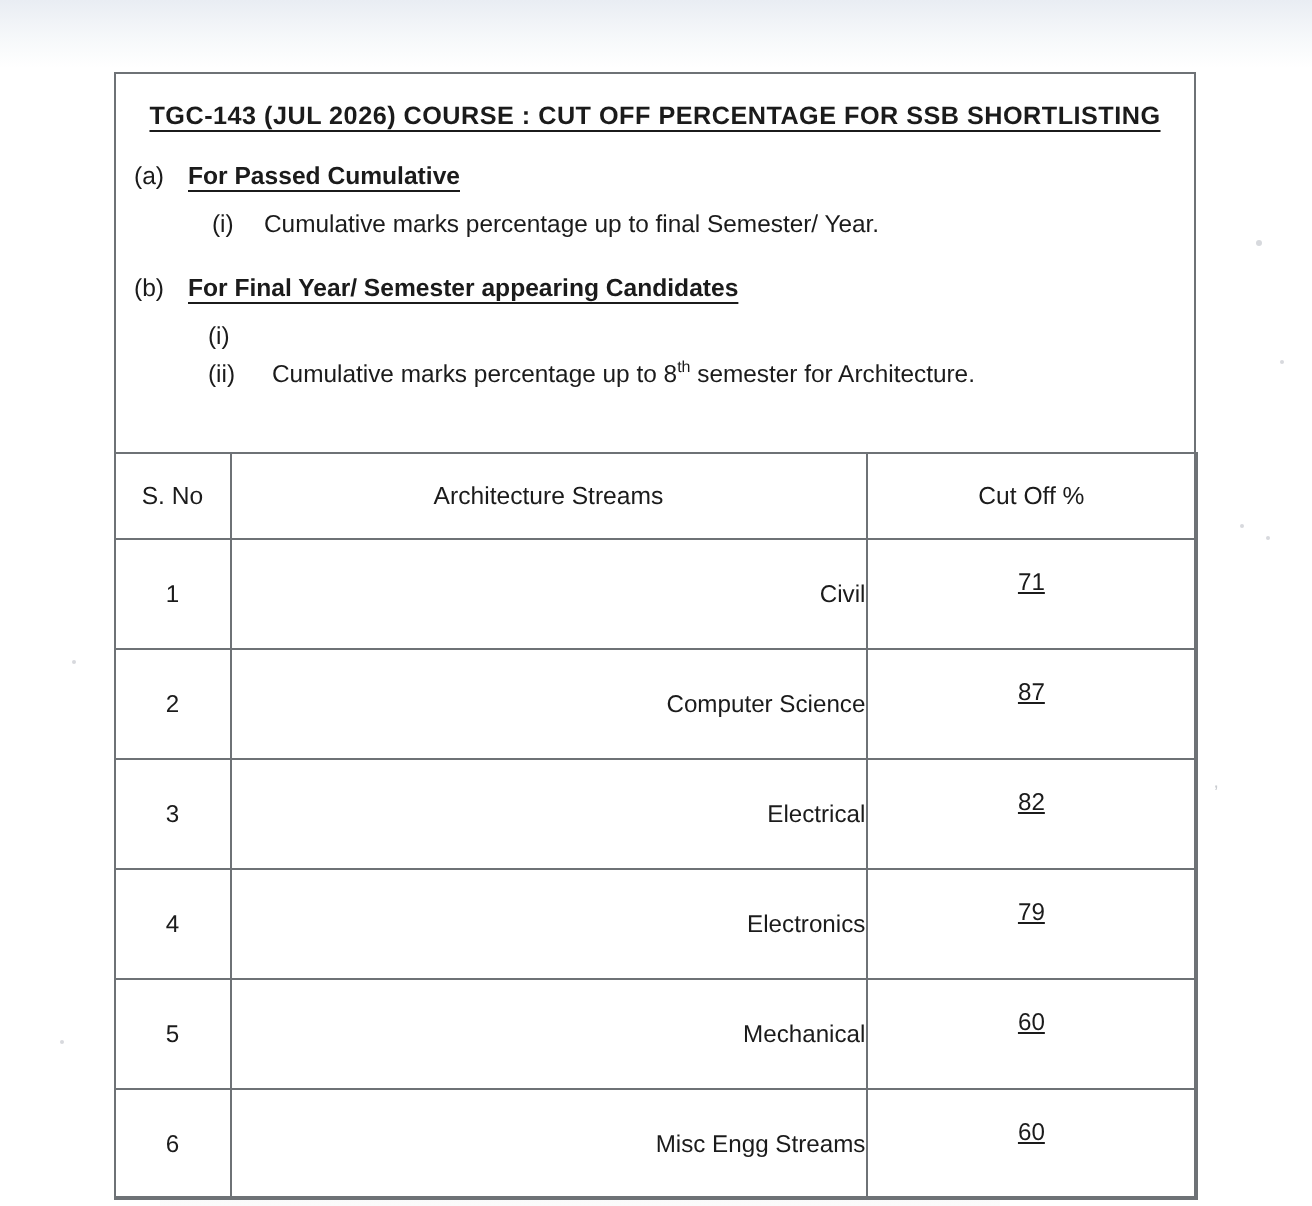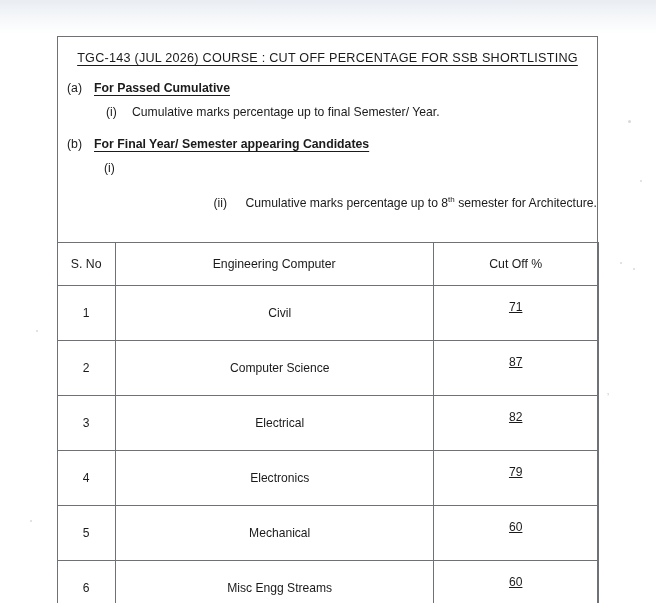--- a/index.html
+++ b/index.html
@@ -48,21 +48,21 @@
     background: #ffffff;
   }
 
   .notice-body {
     padding: 10px 0 16px 0;
   }
 
   .doc-title {
     text-align: center;
     font-size: 12.6px;
-    font-weight: normal;
+    font-weight: bold;
     letter-spacing: 0.02em;
     text-decoration: underline;
     text-underline-offset: 2.5px;
     padding: 4px 6px 0 6px;
     white-space: nowrap;
   }
 
   
   .clause {
     display: flex;
@@ -87,21 +87,21 @@
     margin-top: 9px;
   }
   .sub-item {
     display: flex;
     align-items: flex-start;
     font-size: 12.2px;
     line-height: 1.36;
     padding-left: 46px;
     margin-top: 3px;
   }
-  .sub-item.tight { margin-top: 19px; justify-content: flex-end; }
+  .sub-item.tight { margin-top: 3px; }
   .sub-marker {
     flex: 0 0 32px;
     width: 32px;
     text-align: left;
   }
   .sub-marker.narrow {
     flex: 0 0 26px;
     width: 26px;
   }
   .sub-text sup {
@@ -140,21 +140,21 @@
   }
   .cutoff-table td {
     height: 42px;
     font-size: 12.1px;
     vertical-align: middle;
   }
   td.sno-cell {
     text-align: center;
   }
   td.stream-cell {
-    text-align: center;
+    text-align: right;
     padding-left: 11px;
   }
   td.pct-cell {
     text-align: center;
     vertical-align: middle;
     padding-bottom: 12px;
     text-decoration: underline;
   }
 
   
@@ -219,21 +219,21 @@
 
   <table class="cutoff-table">
     <colgroup>
       <col class="c-sno">
       <col class="c-stream">
       <col class="c-pct">
     </colgroup>
     <thead>
       <tr>
         <th>S. No</th>
-        <th>Engineering Computer</th>
+        <th>Architecture Streams</th>
         <th>Cut Off %</th>
       </tr>
     </thead>
     <tbody>
       <tr>
         <td class="sno-cell">1</td>
         <td class="stream-cell">Civil</td>
         <td class="pct-cell">71</td>
       </tr>
       <tr>

